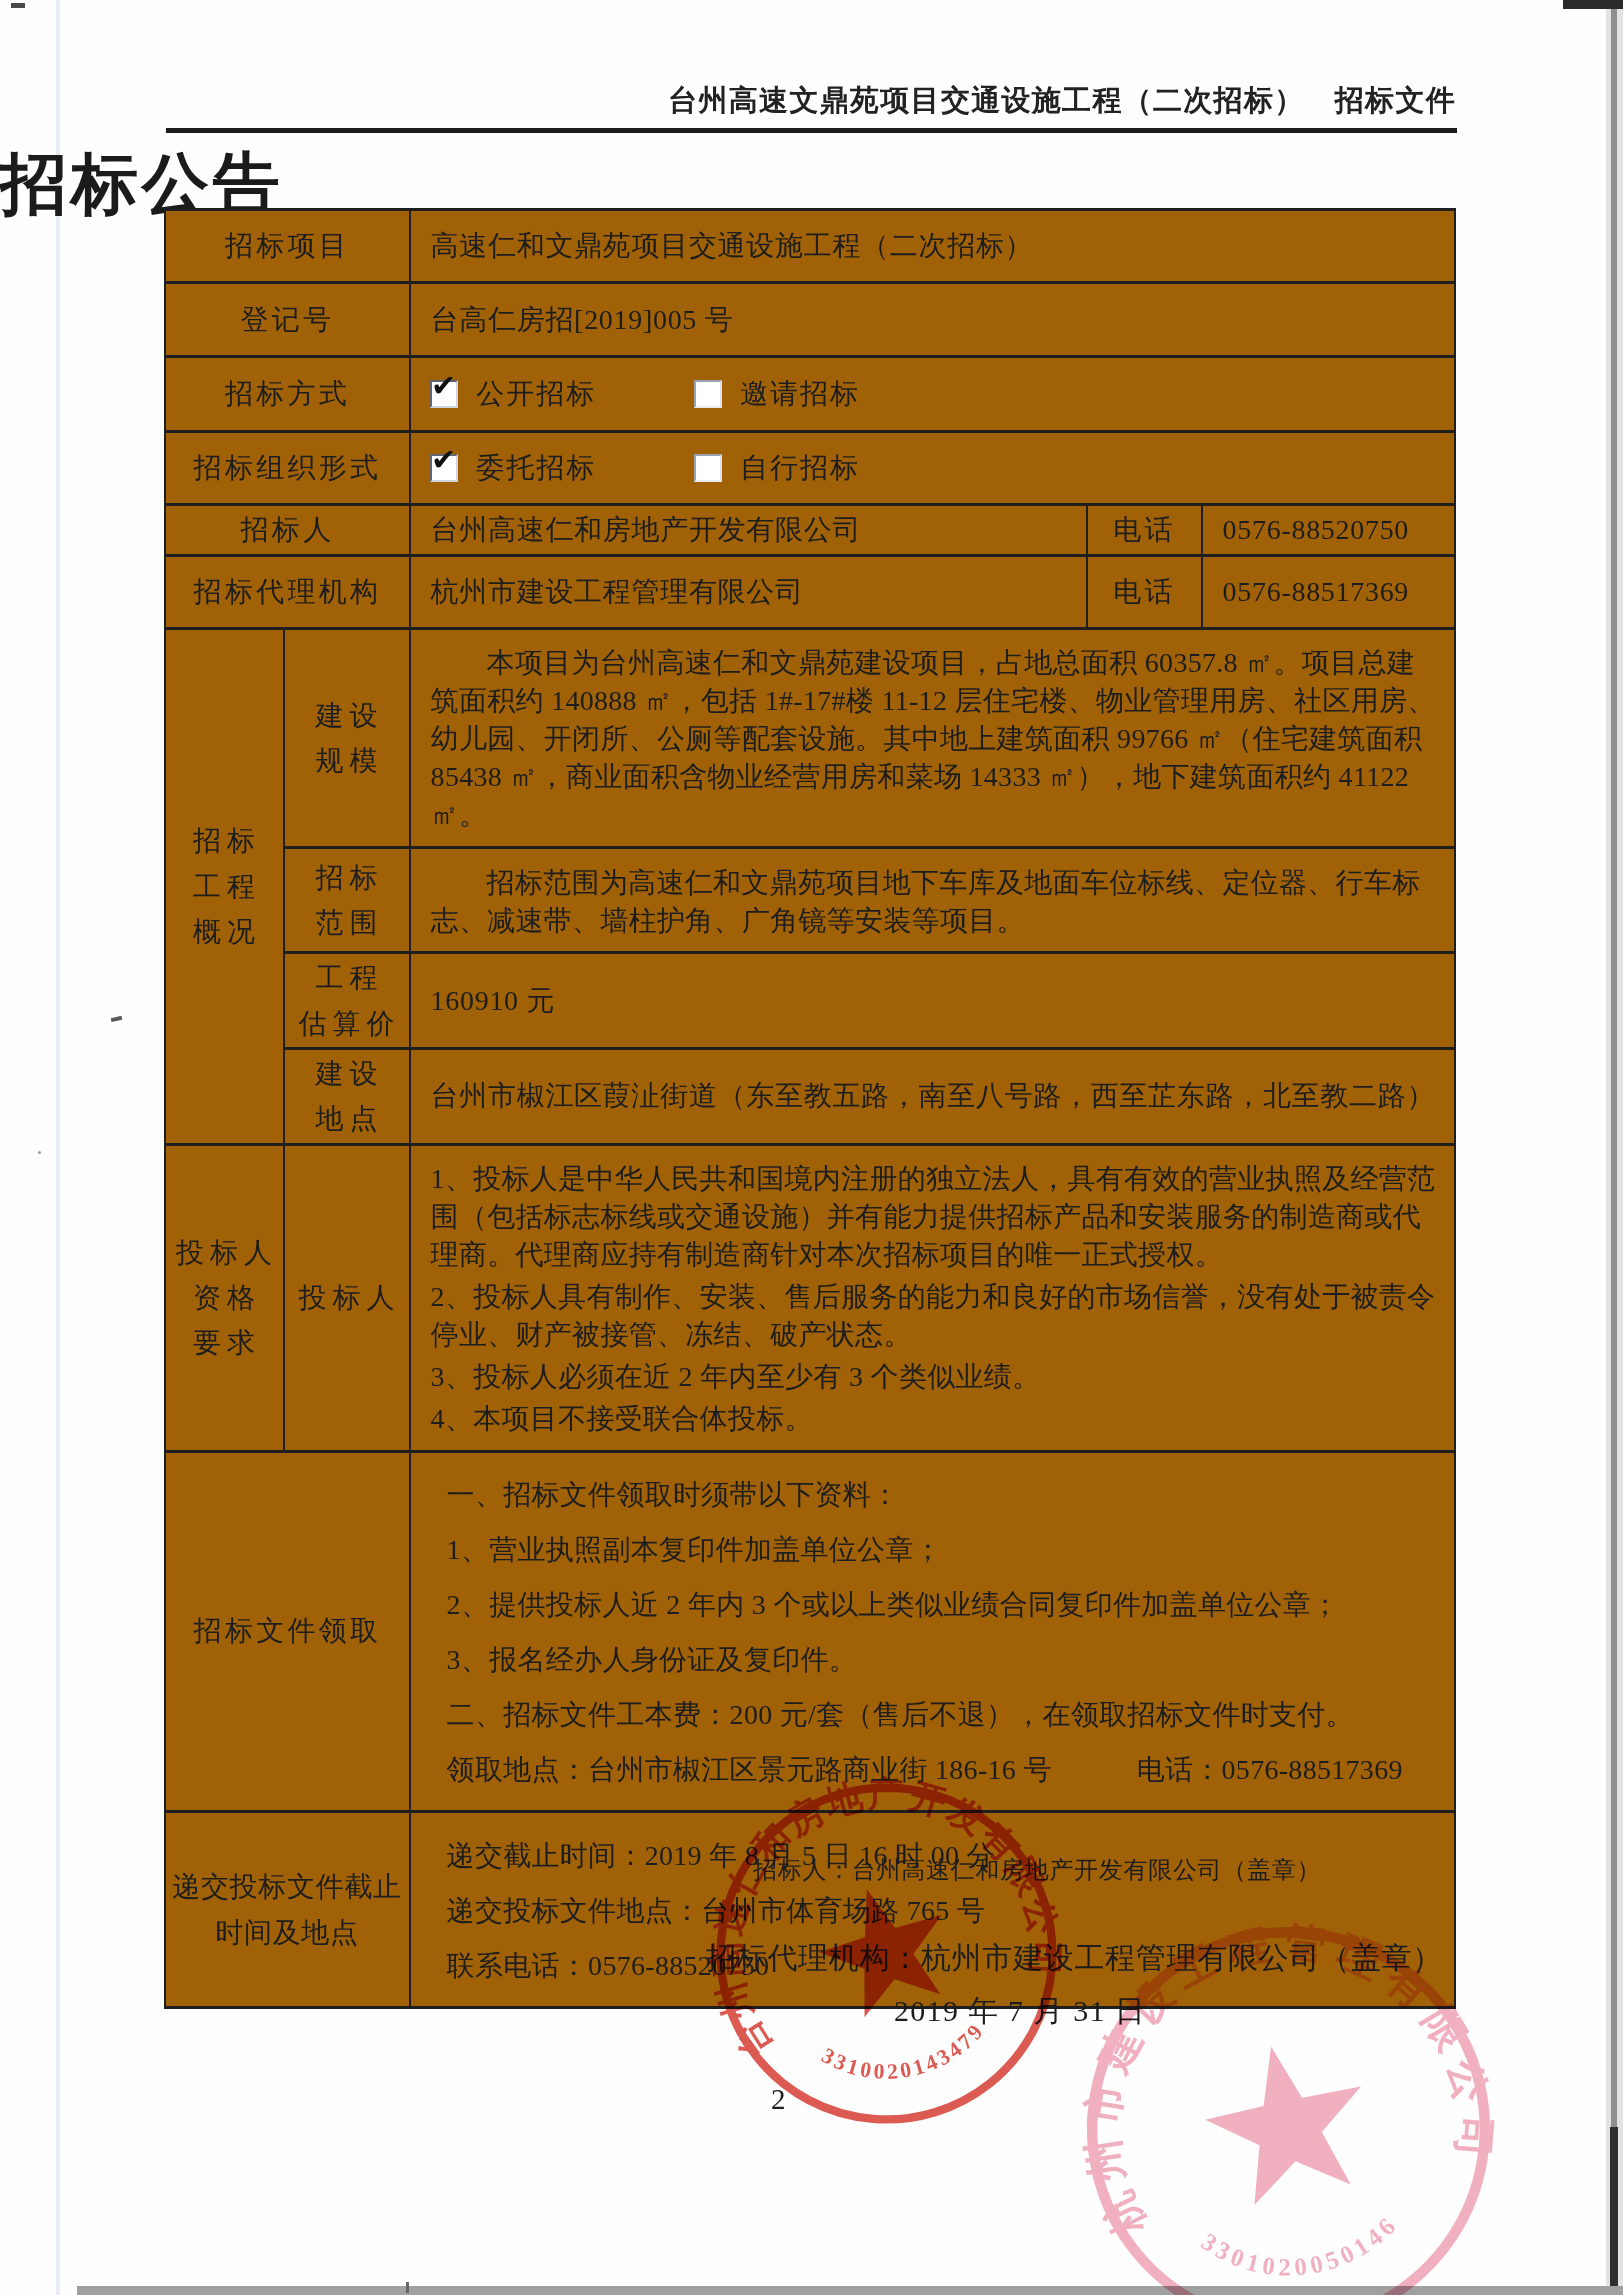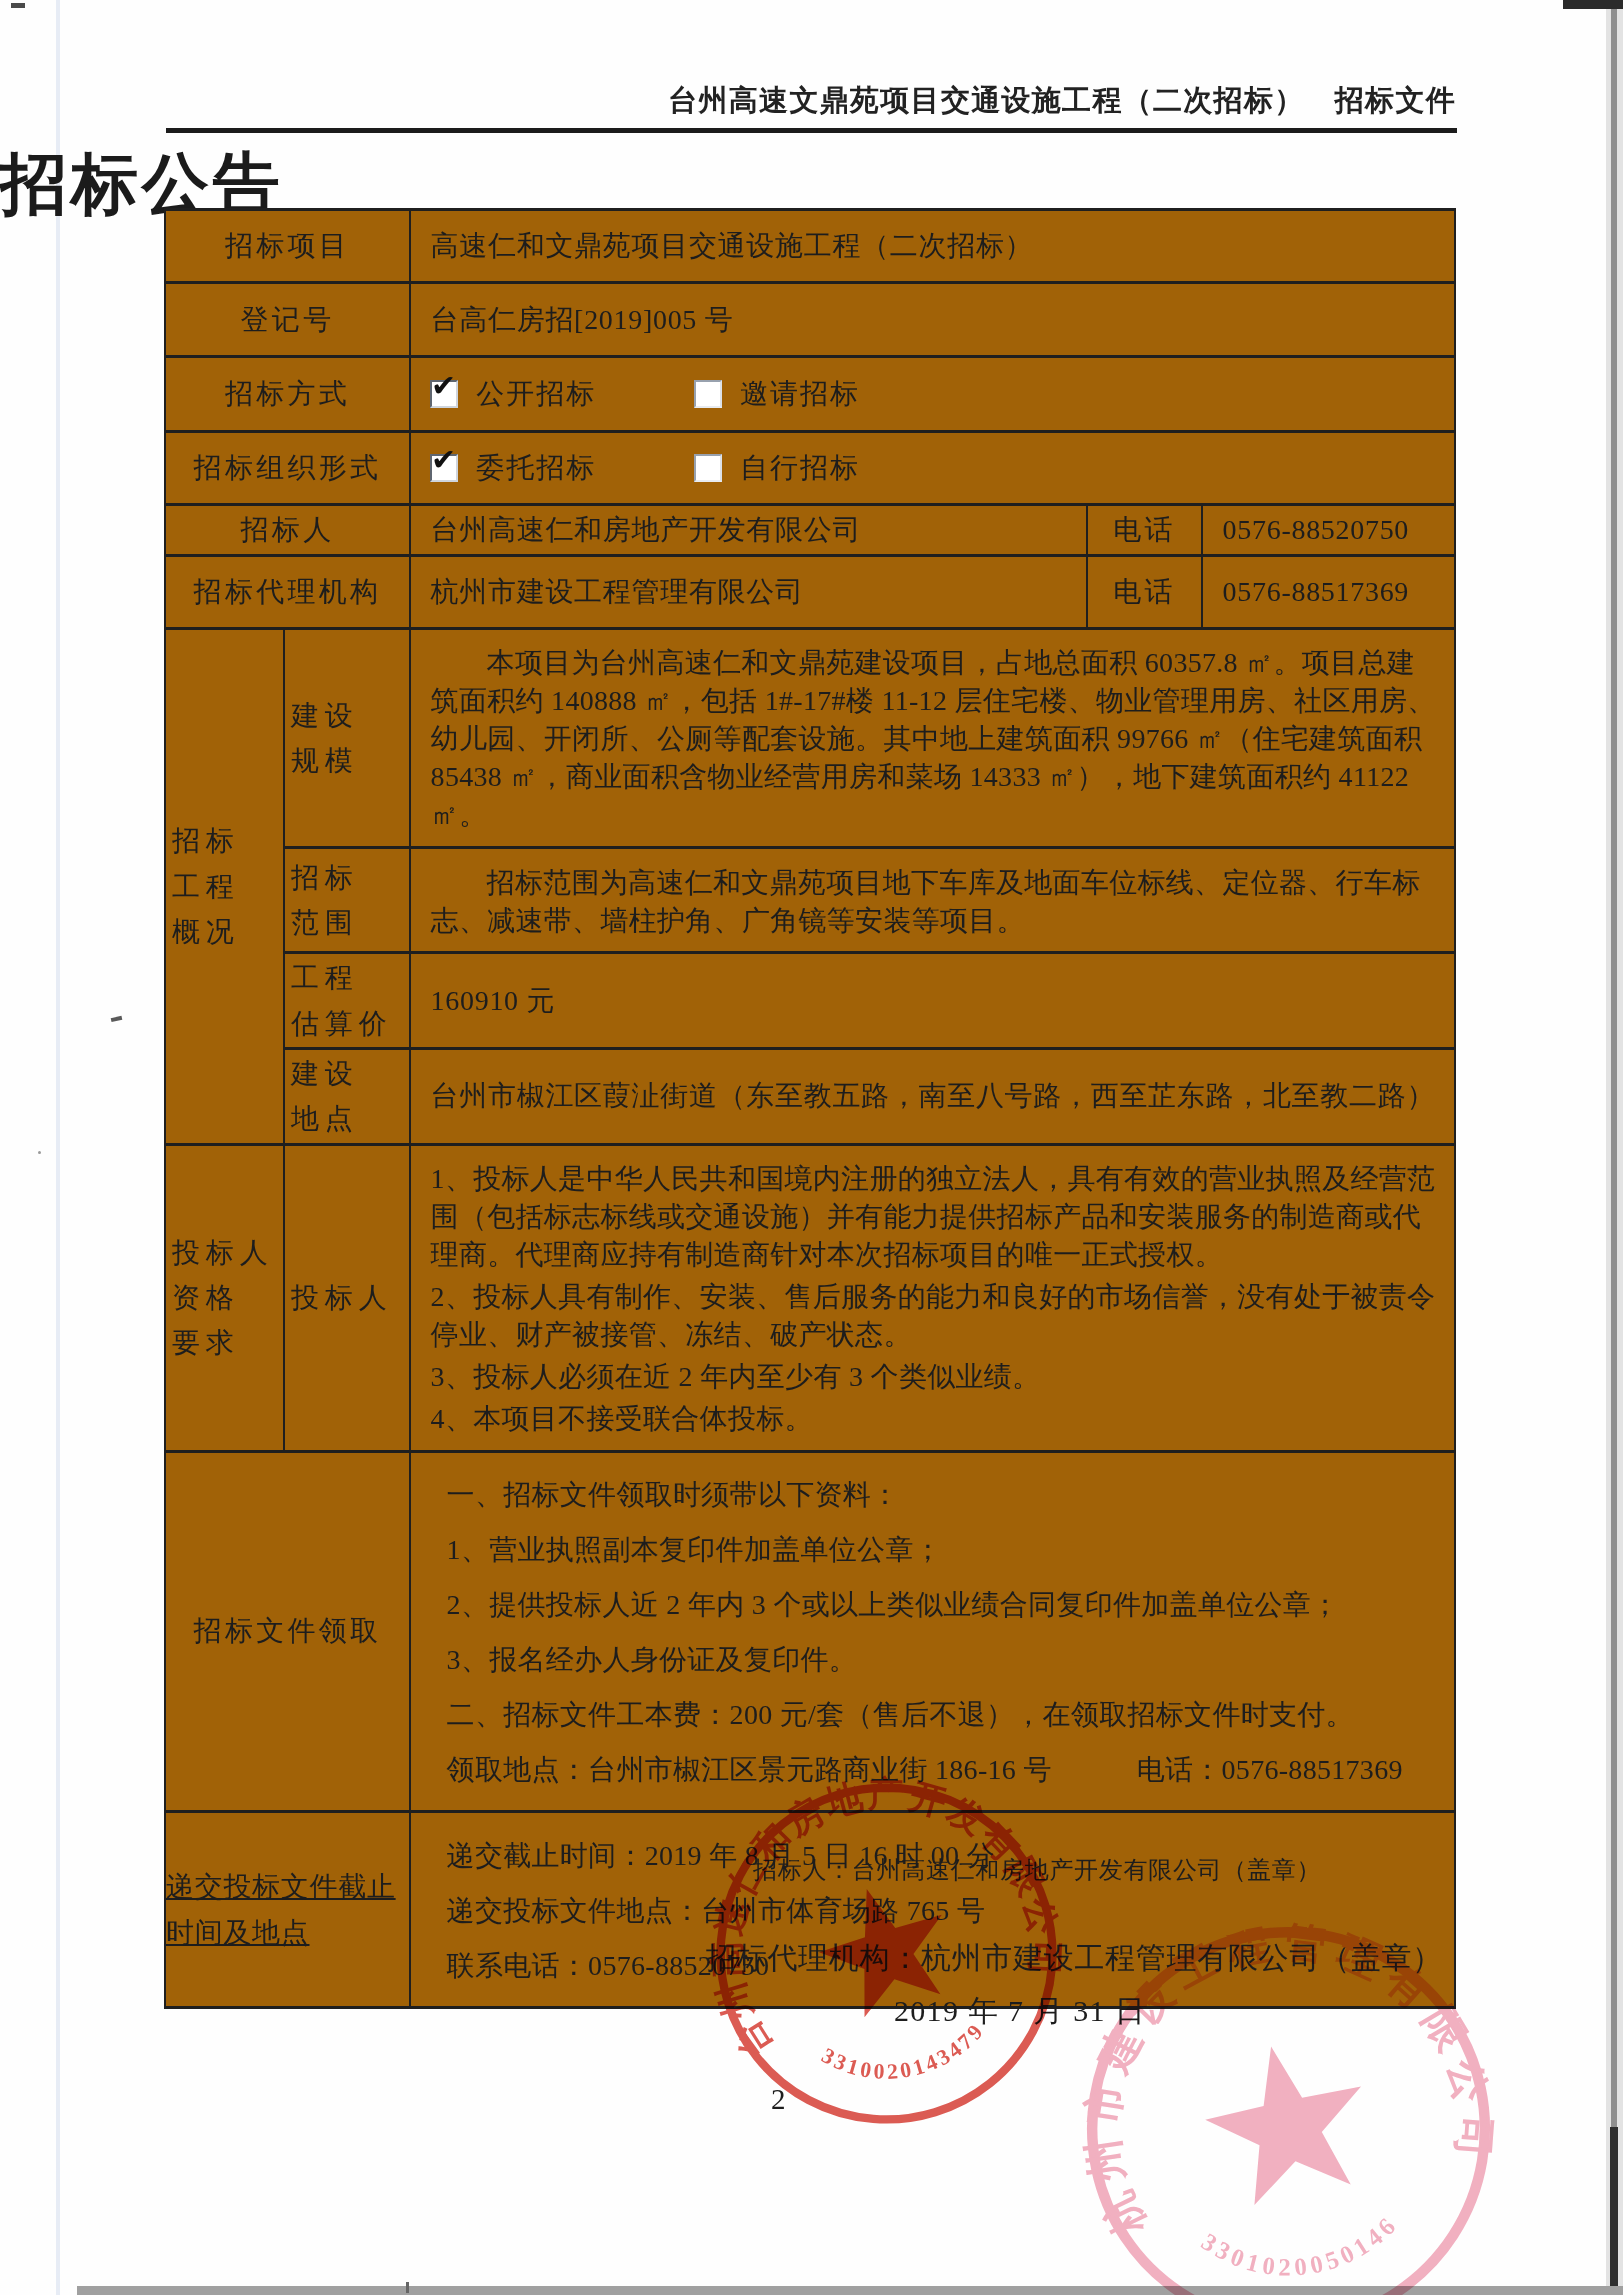--- a/index.html
+++ b/index.html
@@ -23,21 +23,21 @@
   .doc-title{position:absolute;top:139px;left:0;width:1623px;text-align:left;
              font-family:"Liberation Sans","DejaVu Sans",sans-serif;font-weight:bold;
              font-size:67px;letter-spacing:3.9px;color:#1b1b1b;}
   
   table.main{position:absolute;left:164px;top:208px;border-collapse:collapse;table-layout:fixed;
              width:1291px;background:#a16207;}
   table.main td{border:2px solid #1f1f1f;border-top-width:3.9px;border-bottom-width:3.9px;
                 font-size:28px;vertical-align:middle;overflow:hidden;}
   td.lab{text-align:center;letter-spacing:3.3px;}
   td.val{padding-left:19.6px;letter-spacing:0.7px;}
-  td.v-lab{text-align:left;white-space:pre-line;line-height:1.62;letter-spacing:5.9px;padding-left:5.9px;}
+  td.v-lab{text-align:center;white-space:pre-line;line-height:1.62;letter-spacing:5.9px;padding-left:5.9px;}
   td.para{padding:10.5px 17px 7.9px 19.6px;}
   td.para p{margin:3.9px 0;line-height:38px;text-indent:2em;letter-spacing:0.3px;}
   td.para p.noindent{text-indent:0;}
   td.lines{padding:6.5px 17px 5.2px 19.6px;}
   td.lines p{margin:16px;line-height:39px;letter-spacing:0.3px;white-space:pre-line;}
   .h1{height:73px}.h2{height:74px}.h3{height:75px}.h4{height:73px}.h5{height:51px}
   .h6{height:73px}.h7{height:212px}.h8{height:97px}.h9{height:92px}.h10{height:95px}
   .h11{height:306px}.h12{height:243px}.h13{height:130px}
   
   .cb-row{display:flex;align-items:center;padding-left:18.3px;}
@@ -200,21 +200,21 @@
         <p>一、招标文件领取时须带以下资料：</p>
         <p>1、营业执照副本复印件加盖单位公章；</p>
         <p>2、提供投标人近 2 年内 3 个或以上类似业绩合同复印件加盖单位公章；</p>
         <p>3、报名经办人身份证及复印件。</p>
         <p>二、招标文件工本费：200 元/套（售后不退），在领取招标文件时支付。</p>
         <p>领取地点：台州市椒江区景元路商业街 186-16 号　　　电话：0576-88517369</p>
       </td>
     </tr>
 
     <tr class="h13">
-      <td class="v-lab" colspan="2" style="letter-spacing:0.7px;padding-left:0;text-decoration:underline;">递交投标文件截止
+      <td class="v-lab" colspan="2" style="letter-spacing:0.7px;padding-left:0;">递交投标文件截止
 时间及地点</td>
       <td class="lines" colspan="3">
         <p>递交截止时间：2019 年 8 月 5 日 16 时 00 分</p>
         <p>递交投标文件地点：台州市体育场路 765 号</p>
         <p>联系电话：0576-88520750</p>
       </td>
     </tr>
   </tbody>
     </table>
 

